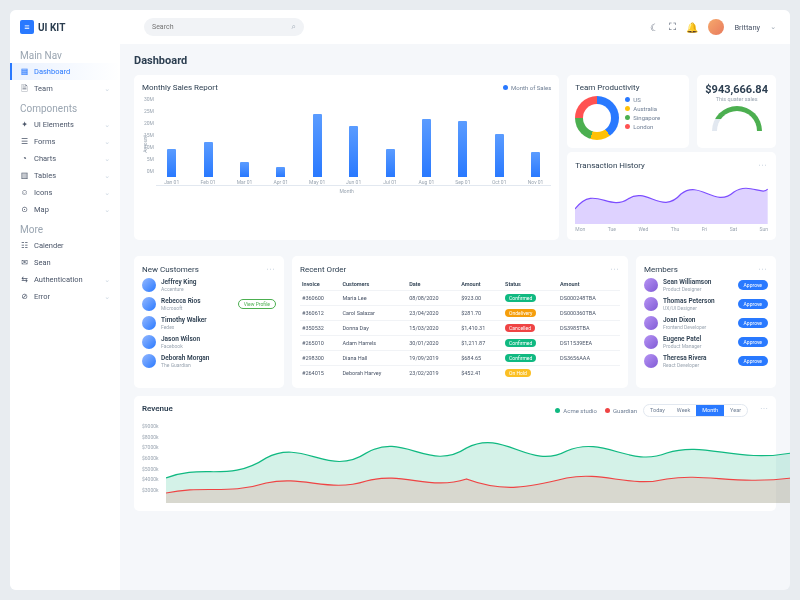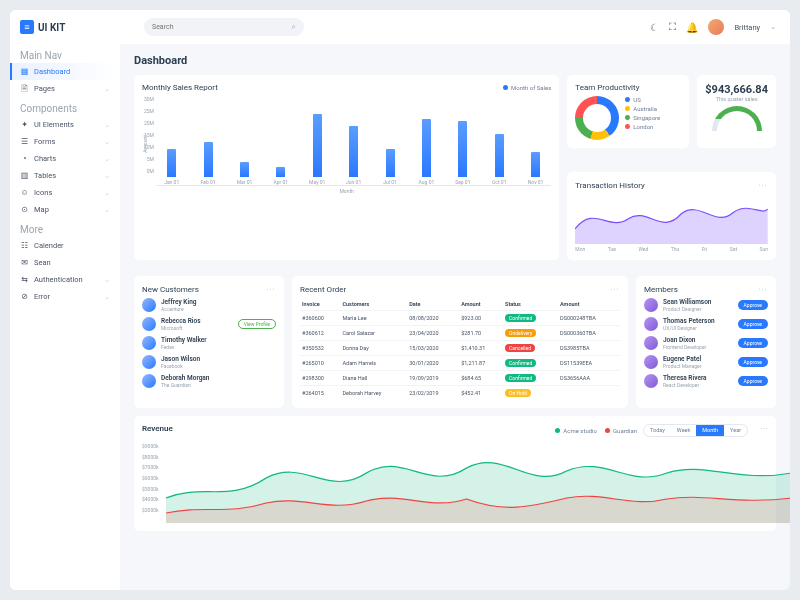--- a/index.html
+++ b/index.html
@@ -95,21 +95,21 @@
       <span>UI KIT</span>
     </div>
     <div id="nav-mount">
           <div class="nav-section">Main Nav</div>
           <div class="nav-item active">
             <span class="nav-icon">▦</span>
             <span>Dashboard</span>
           </div>
           <div class="nav-item">
             <span class="nav-icon">🗎</span>
-            <span>Pages</span>
+            <span>Team</span>
             <span class="chev">⌄</span>
           </div>
           <div class="nav-section">Components</div>
           <div class="nav-item">
             <span class="nav-icon">✦</span>
             <span>UI Elements</span>
             <span class="chev">⌄</span>
           </div>
           <div class="nav-item">
             <span class="nav-icon">☰</span>
@@ -241,21 +241,21 @@
                   </div>
                   <div class="bar-col">
                     <div class="bar" style="height:25.333333333333332px"></div>
                     <span class="x-lbl">Nov 01</span>
                   </div>
                 </div>
           </div>
           <div class="axis-lbl">Month</div>
         </div>
 
-        <div style="display:flex;flex-direction:column;gap:24px">
+        <div style="display:flex;flex-direction:column;gap:4px">
           <div style="display:flex;gap:8px">
             <div class="card" style="flex:1">
               <div class="card-title">
                     <span>Team Productivity</span>
                   </div>
               <div class="team-card">
                 <div class="donut"></div>
                 <div class="team-legend" id="team-legend">
                       <div class="legend">
                         <span class="dot" style="background:#2979ff"></span>

